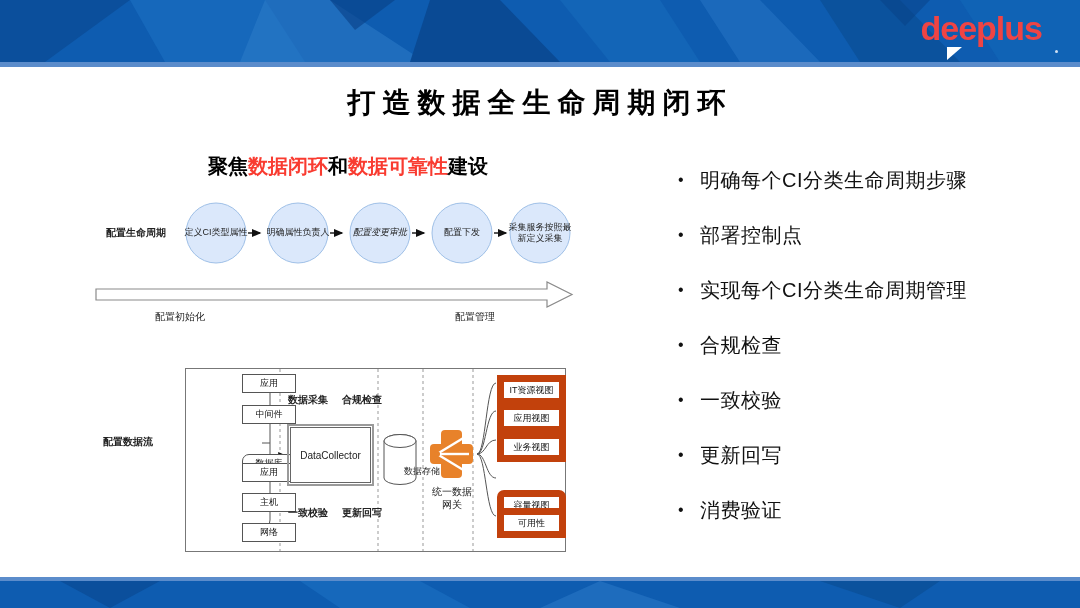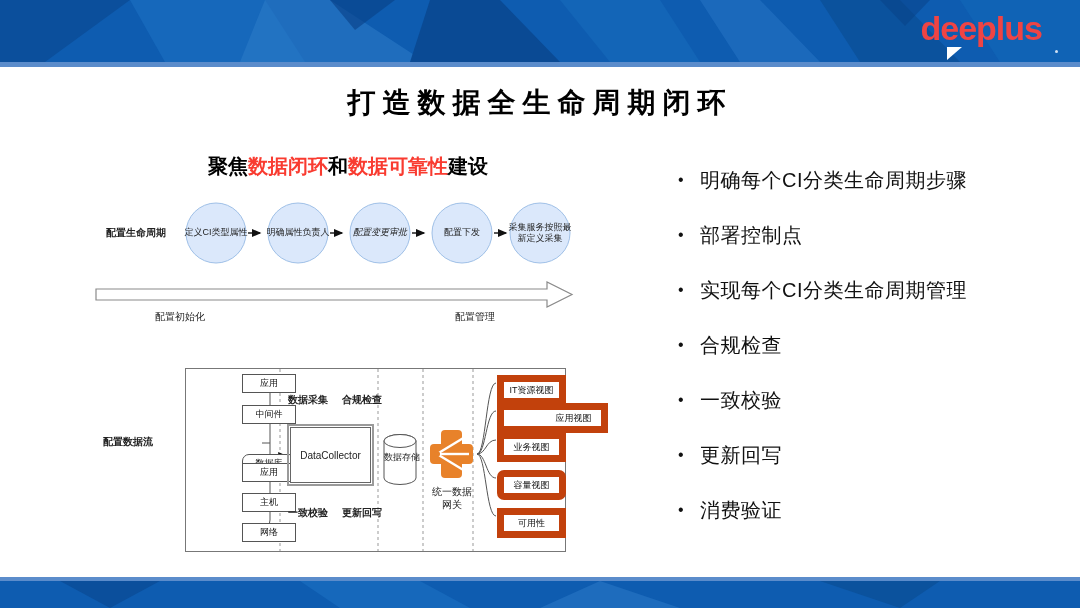--- a/index.html
+++ b/index.html
@@ -35,21 +35,21 @@
   .df-label{top:435px;left:103px;font-size:10px;font-weight:700;color:#222;}
   .src-box{position:absolute;left:210px;width:52px;height:17px;border:1px solid #555;background:#fff;
            display:flex;align-items:center;justify-content:center;font-size:9px;color:#111;margin-left:32px;}
   .view-box{position:absolute;left:497px;width:55px;height:16px;border:7px solid #c2410c;background:#fff;
             display:flex;align-items:center;justify-content:center;font-size:9px;color:#111;}
   .collector{top:427px;left:290px;width:79px;height:54px;border:1px solid #666;outline:2px solid #9a9a9a;
              outline-offset:1px;background:#fff;display:flex;align-items:center;justify-content:center;
              font-size:10px;color:#222;}
   .stage-lab{font-size:10px;font-weight:700;color:#222;}
   .stage-lab span{margin-right:14px;}
-  .storage-lab{top:452px;left:384px;width:56px;text-align:left;font-size:9px;line-height:1.2;color:#222;}
+  .storage-lab{top:466px;left:384px;width:56px;text-align:right;font-size:9px;line-height:1.2;color:#222;}
   .gateway-lab{top:486px;left:428px;width:48px;text-align:center;font-size:10px;line-height:1.25;color:#222;}
 
   
   .bullets{top:168px;left:678px;width:390px;list-style:none;margin:0;padding:0;}
   .bullets li{display:flex;align-items:flex-start;margin-bottom:31px;font-size:20px;line-height:24px;
               font-weight:500;color:#111;letter-spacing:0.5px;}
   .bullets .dot{font-size:16px;margin-right:16px;line-height:24px;}
 </style>
 </head>
 <body>
@@ -159,23 +159,23 @@
 
   <div class="abs stage-lab" style="left:288px;top:393px;"><span>数据采集</span><span>合规检查</span></div>
   <div class="abs stage-lab" style="left:288px;top:506px;"><span>一致校验</span><span>更新回写</span></div>
 
   <div class="abs collector">DataCollector</div>
 
   <div class="abs storage-lab">数据存储</div>
   <div class="abs gateway-lab">统一数据网关</div>
 
   <div class="view-box" style="top:375px;">IT资源视图</div>
-  <div class="view-box" style="top:403px;padding-left:42px;">应用视图</div>
+  <div class="view-box" style="top:403px;">应用视图</div>
   <div class="view-box" style="top:432px;">业务视图</div>
-  <div class="view-box" style="top:470px;border-radius:7px;">容量视图</div>
+  <div class="view-box" style="top:490px;border-radius:7px;">容量视图</div>
   <div class="view-box" style="top:508px;">可用性</div>
 
   <ul class="abs bullets">
     <li>
         <span class="dot">•</span>
         <span>明确每个CI分类生命周期步骤</span>
       </li>
     <li>
         <span class="dot">•</span>
         <span>部署控制点</span>

